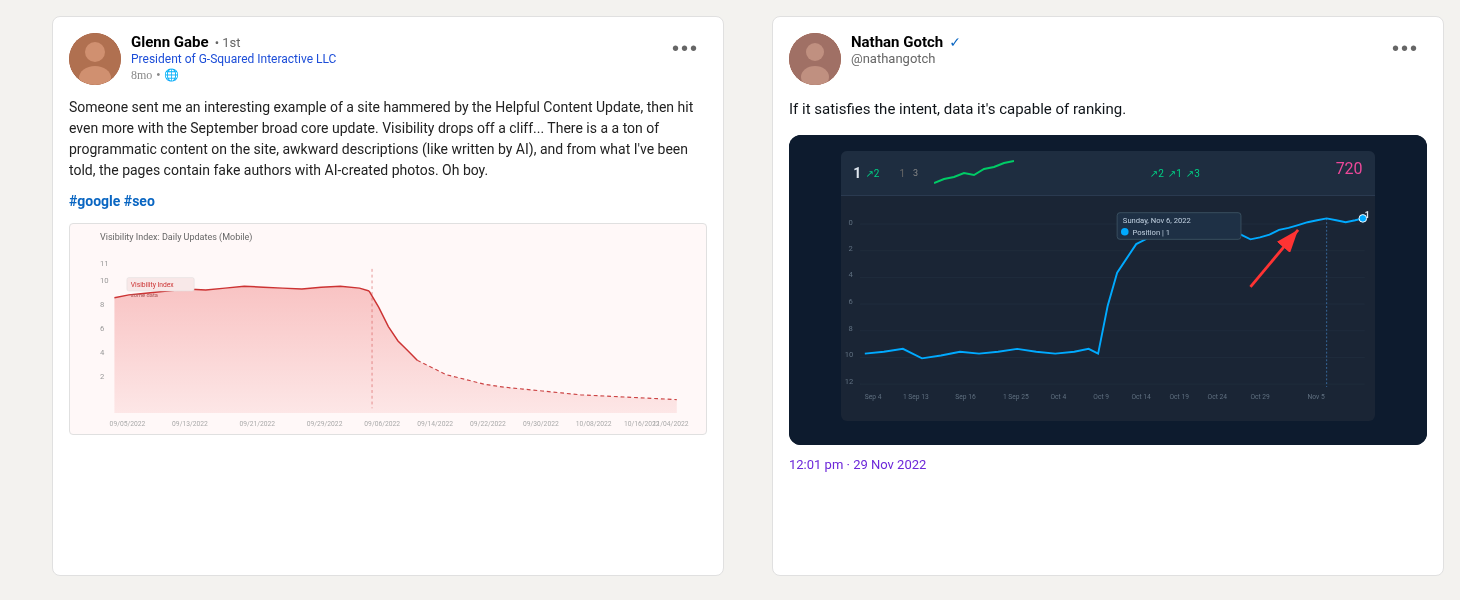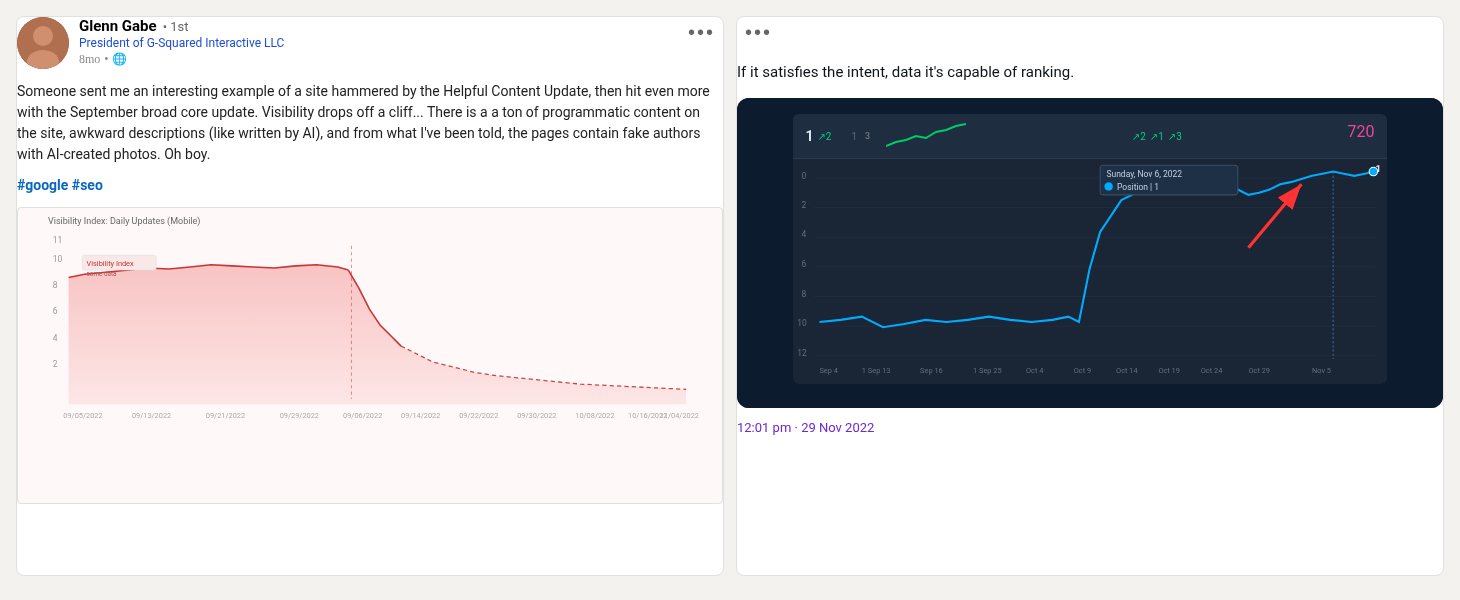--- a/index.html
+++ b/index.html
@@ -10,22 +10,24 @@
       justify-content: center;
       align-items: flex-start;
       min-height: 600px;
       padding: 16px;
       gap: 12px;
     }
     .card {
       background: #ffffff;
       border-radius: 8px;
       border: 1px solid #e0e0e0;
+      padding: 16px;
       width: 720px;
       min-height: 560px;
+      margin-left: 36px;
     }
     .post-header {
       display: flex;
       align-items: flex-start;
       justify-content: space-between;
       margin-bottom: 12px;
     }
     .post-header-left {
       display: flex;
       align-items: flex-start;
@@ -110,21 +112,21 @@
       color: #0a66c2;
       font-size: 14px;
       font-weight: 700;
       margin-bottom: 14px;
     }
     .chart-container {
       border: 1px solid #e0e0e0;
       border-radius: 4px;
       overflow: hidden;
       background: #fff8f8;
-      height: 297px;
+      height: 212px;
       position: relative;
       padding: 8px 10px 20px 30px;
     }
     .chart-title {
       font-size: 9px;
       color: #666;
       margin-bottom: 4px;
     }
     .chart-svg {
       width: 100%;
@@ -286,20 +288,38 @@
       <text x="32" y="34" font-size="7" fill="#cc3333">Visibility Index</text>
       <text x="32" y="44" font-size="6" fill="#aa5555">some data</text>
 
       <line x1="283" y1="15" x2="283" y2="160" stroke="#cc3333" stroke-width="1" stroke-dasharray="3,3" opacity="0.5"></line>
     </svg>
   </div>
 </div>
 
 <div class="card">
   <div class="post-header">
+    <div class="post-header-left">
+      <div class="avatar">
+        <div class="avatar-img-nathan">
+          <svg width="52" height="52" viewBox="0 0 52 52" xmlns="http://www.w3.org/2000/svg">
+            <circle cx="26" cy="26" r="26" fill="#a07065"></circle>
+            <circle cx="26" cy="19" r="9" fill="#c09080"></circle>
+            <ellipse cx="26" cy="44" rx="14" ry="11" fill="#c09080"></ellipse>
+          </svg>
+        </div>
+      </div>
+      <div class="user-info">
+        <div class="user-name-row">
+          <span class="user-name">Nathan Gotch</span>
+          <span class="verified-icon">✓</span>
+        </div>
+        <div class="username-handle">@nathangotch</div>
+      </div>
+    </div>
     <button class="more-btn">•••</button>
   </div>
 
   <div class="tweet-text">If it satisfies the intent, data it's capable of ranking.</div>
 
   <div class="screenshot-container">
     <div class="screenshot-inner">
 
       <div class="dashboard-panel">
 

